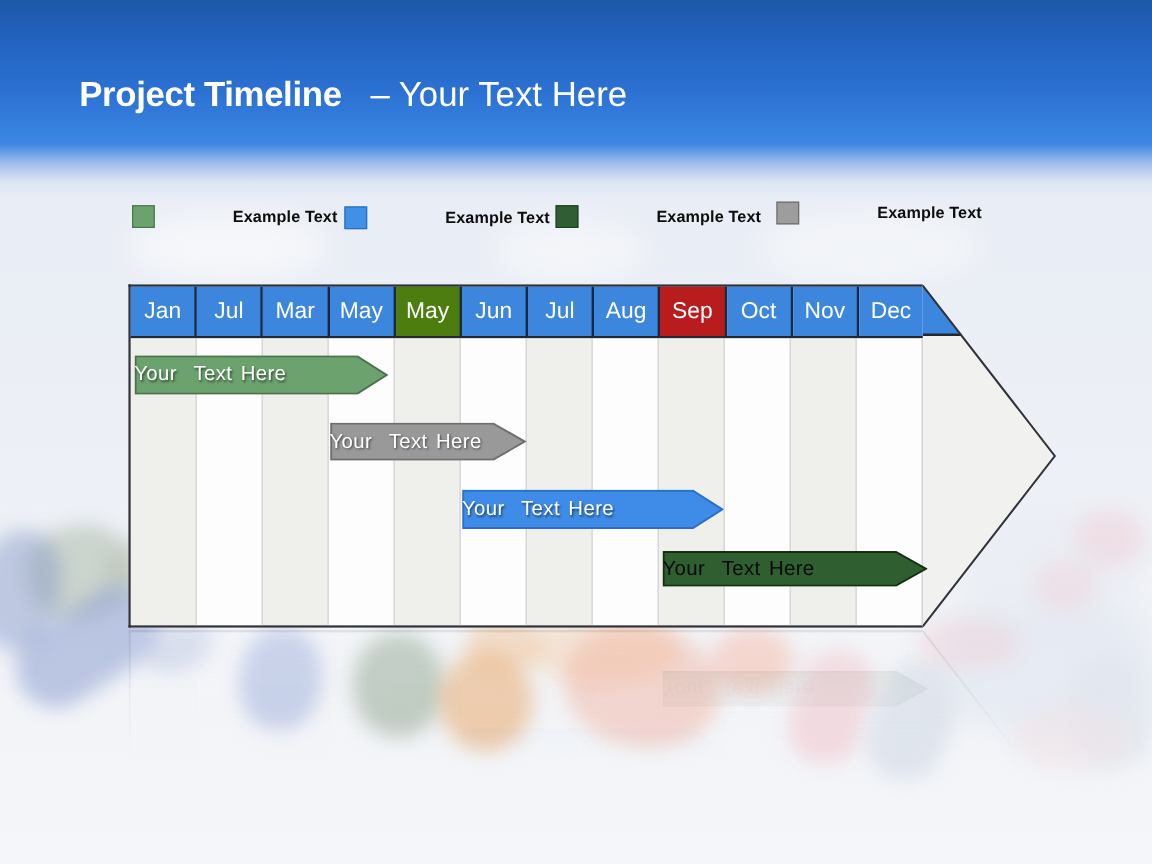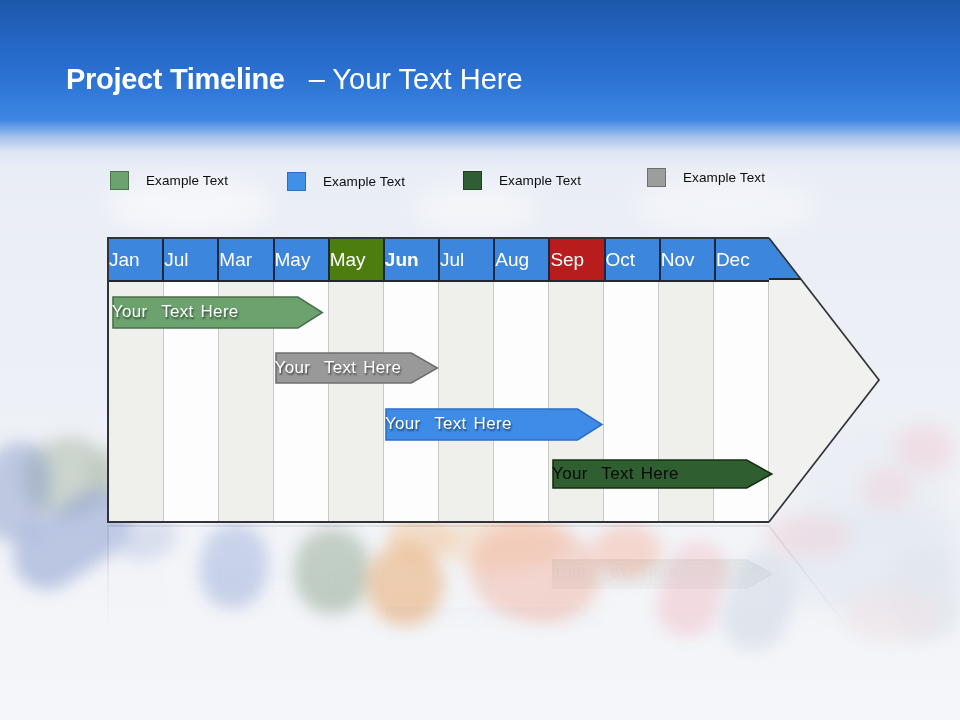--- a/index.html
+++ b/index.html
@@ -40,27 +40,27 @@
   .pb20{left:862px;top:466px;width:52px;height:44px;background:rgba(240,206,214,.40);border-radius:50%;}
   .pb21{left:105px;top:178px;width:170px;height:55px;background:rgba(255,255,255,.55);border-radius:50%;filter:blur(13px);}
   .pb22{left:410px;top:183px;width:130px;height:52px;background:rgba(255,255,255,.45);border-radius:50%;filter:blur(13px);}
   .pb23{left:630px;top:176px;width:190px;height:60px;background:rgba(255,255,255,.40);border-radius:50%;filter:blur(13px);}
   .pb24{left:762px;top:515px;width:90px;height:42px;background:rgba(242,206,212,.40);border-radius:50%;}
   
   .legend{position:absolute;left:0;top:0;width:960px;height:0;z-index:4;}
   .lg-item{position:absolute;display:flex;align-items:flex-start;gap:17px;}
   .lg1{left:110px;top:171px;} .lg2{left:287px;top:172px;} .lg3{left:463px;top:171px;} .lg4{left:647px;top:168px;}
   .lg-swatch{width:19px;height:19px;border:1.5px solid #555;box-sizing:border-box;}
-  .lg-label{font-size:13.5px;font-weight:normal;color:#0d0d0d;line-height:19px;letter-spacing:0.1px;}
+  .lg-label{font-size:13.5px;font-weight:bold;color:#0d0d0d;line-height:19px;letter-spacing:0.1px;margin-left:48px;}
   
   .timeline{position:absolute;left:107px;top:237px;width:774px;height:287px;z-index:2;}
   .tl-grid{position:absolute;left:0;top:0;width:662px;height:286px;box-sizing:border-box;
            border:2px solid #30343a;border-right:none;background:#ffffff;}
   .tl-header{display:flex;height:41px;border-bottom:2px solid #23282e;}
-  .tl-hcell{flex:1;border-right:2px solid #1b2940;color:#ffffff;font-size:19px;line-height:41px;}
+  .tl-hcell{flex:1;border-right:2px solid #1b2940;color:#ffffff;font-size:19px;text-align:center;line-height:41px;}
   .tl-hcell:last-child{border-right:none;}
   .tl-body{display:flex;height:239px;}
   .tl-col{flex:1;border-right:1px solid #c9c9c9;box-sizing:border-box;}
   .tl-col.odd{background:#efefec;} .tl-col.even{background:#fdfdfe;}
   .tl-tip{position:absolute;left:662px;top:0;width:112px;height:286px;}
   .tl-bar{position:absolute;z-index:3;}
   .tl-bar svg{position:absolute;left:0;top:0;display:block;}
   .bar-label{position:absolute;left:0;top:0;font-size:17px;white-space:pre;word-spacing:2px;letter-spacing:0.3px;}
   .bar-label.shadow{text-shadow:1px 1.5px 2px rgba(0,0,0,0.55);}
   
@@ -126,21 +126,21 @@
   </div>
 
   <div class="timeline" id="timeline">
     <div class="tl-grid">
       <div class="tl-header" id="tl-header">
           <div class="tl-hcell" style="background: rgb(60, 134, 222);">Jan</div>
           <div class="tl-hcell" style="background: rgb(60, 134, 222);">Jul</div>
           <div class="tl-hcell" style="background: rgb(60, 134, 222);">Mar</div>
           <div class="tl-hcell" style="background: rgb(60, 134, 222);">May</div>
           <div class="tl-hcell" style="background: #4d7c0f;">May</div>
-          <div class="tl-hcell" style="background: rgb(60, 134, 222); font-weight: bold;">Jun</div>
+          <div class="tl-hcell" style="background: rgb(60, 134, 222);">Jun</div>
           <div class="tl-hcell" style="background: rgb(60, 134, 222);">Jul</div>
           <div class="tl-hcell" style="background: rgb(60, 134, 222);">Aug</div>
           <div class="tl-hcell" style="background: #b91c1c;">Sep</div>
           <div class="tl-hcell" style="background: rgb(60, 134, 222);">Oct</div>
           <div class="tl-hcell" style="background: rgb(60, 134, 222);">Nov</div>
           <div class="tl-hcell" style="background: rgb(60, 134, 222);">Dec</div>
         </div>
       <div class="tl-body" id="tl-body">
           <div class="tl-col odd"></div>
           <div class="tl-col even"></div>

